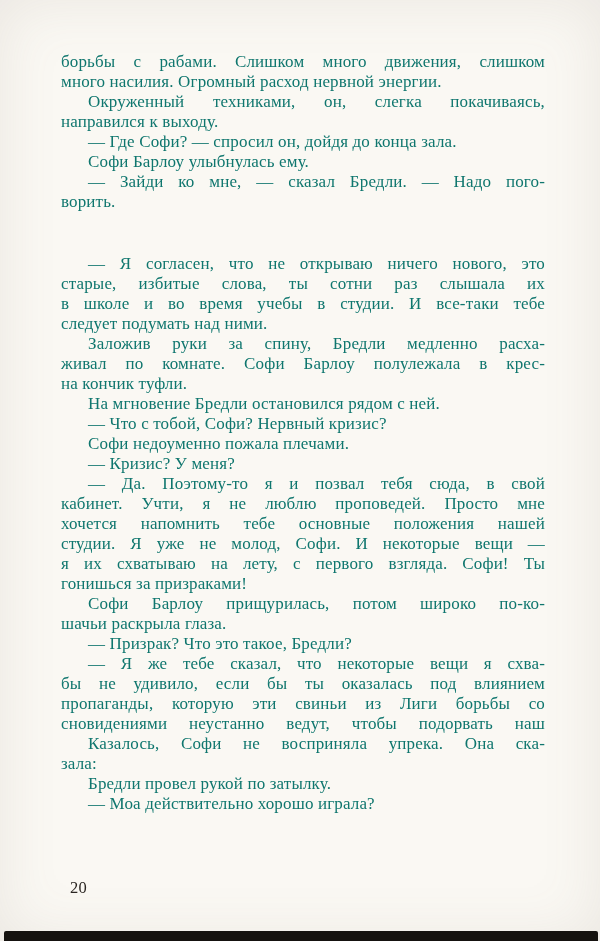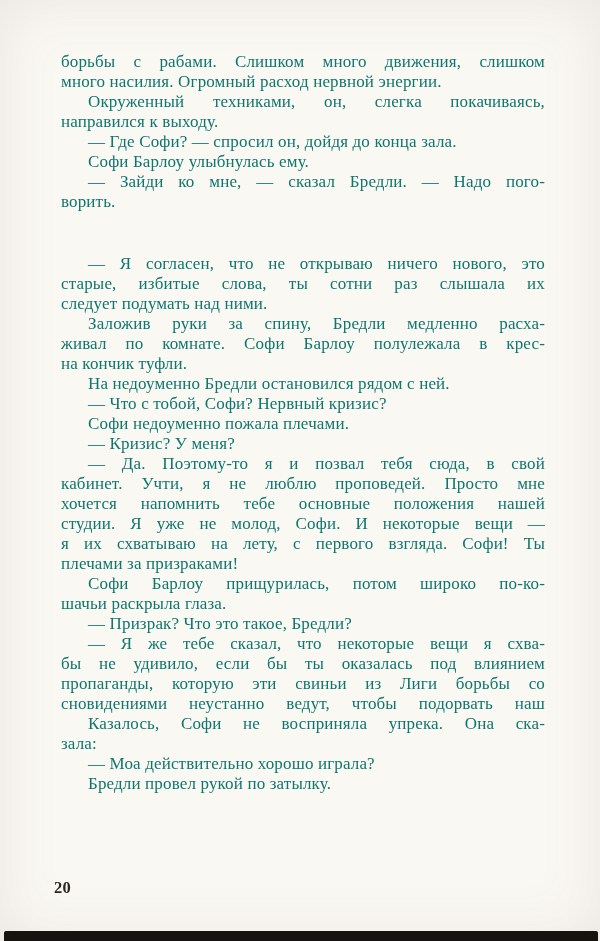--- a/index.html
+++ b/index.html
@@ -39,26 +39,25 @@
     text-align-last: left;
   }
   .line.indent {
     text-indent: 27px;
   }
   .spacer {
     height: 42px;
   }
   .page-number {
     position: absolute;
-    left: 54px;
+    left: 70px;
     top: 878px;
     font-size: 16.5px;
     color: #2b2622;
     letter-spacing: 0.3px;
-    font-weight: bold;
   }
   .scan-edge-bottom {
     position: absolute;
     left: 4px;
     right: 2px;
     bottom: 0;
     height: 10px;
     background: #15120f;
     border-radius: 2px 2px 0 0;
   }
@@ -73,42 +72,43 @@
     <div class="line last">много насилия. Огромный расход нервной энергии.</div>
     <div class="line indent">Окруженный техниками, он, слегка покачиваясь,</div>
     <div class="line last">направился к выходу.</div>
     <div class="line indent last">— Где Софи? — спросил он, дойдя до конца зала.</div>
     <div class="line indent last">Софи Барлоу улыбнулась ему.</div>
     <div class="line indent">— Зайди ко мне, — сказал Бредли. — Надо пого-</div>
     <div class="line last">ворить.</div>
     <div class="spacer"></div>
     <div class="line indent">— Я согласен, что не открываю ничего нового, это</div>
     <div class="line">старые, избитые слова, ты сотни раз слышала их</div>
+    <div class="line">в школе и во время учебы в студии. И все-таки тебе</div>
     <div class="line last">следует подумать над ними.</div>
     <div class="line indent">Заложив руки за спину, Бредли медленно расха-</div>
     <div class="line">живал по комнате. Софи Барлоу полулежала в крес-</div>
     <div class="line last">на кончик туфли.</div>
-    <div class="line indent last">На недоуменно Бредли остановился рядом с ней.</div>
+    <div class="line indent last">На мгновение Бредли остановился рядом с ней.</div>
     <div class="line indent last">— Что с тобой, Софи? Нервный кризис?</div>
     <div class="line indent last">Софи недоуменно пожала плечами.</div>
     <div class="line indent last">— Кризис? У меня?</div>
     <div class="line indent">— Да. Поэтому-то я и позвал тебя сюда, в свой</div>
     <div class="line">кабинет. Учти, я не люблю проповедей. Просто мне</div>
     <div class="line">хочется напомнить тебе основные положения нашей</div>
     <div class="line">студии. Я уже не молод, Софи. И некоторые вещи —</div>
     <div class="line">я их схватываю на лету, с первого взгляда. Софи! Ты</div>
-    <div class="line last">плечами за призраками!</div>
+    <div class="line last">гонишься за призраками!</div>
     <div class="line indent">Софи Барлоу прищурилась, потом широко по-ко-</div>
     <div class="line last">шачьи раскрыла глаза.</div>
     <div class="line indent last">— Призрак? Что это такое, Бредли?</div>
     <div class="line indent">— Я же тебе сказал, что некоторые вещи я схва-</div>
     <div class="line">бы не удивило, если бы ты оказалась под влиянием</div>
     <div class="line">пропаганды, которую эти свиньи из Лиги борьбы со</div>
     <div class="line">сновидениями неустанно ведут, чтобы подорвать наш</div>
     <div class="line indent">Казалось, Софи не восприняла упрека. Она ска-</div>
     <div class="line last">зала:</div>
+    <div class="line indent last">Бредли провел рукой по затылку.</div>
     <div class="line indent last">— Моа действительно хорошо играла?</div>
-    <div class="line indent last">Бредли провел рукой по затылку.</div>
   </div>
 
 <div class="page-number">20</div>
 
 <div class="scan-edge-bottom"></div>
 
 </body></html>

